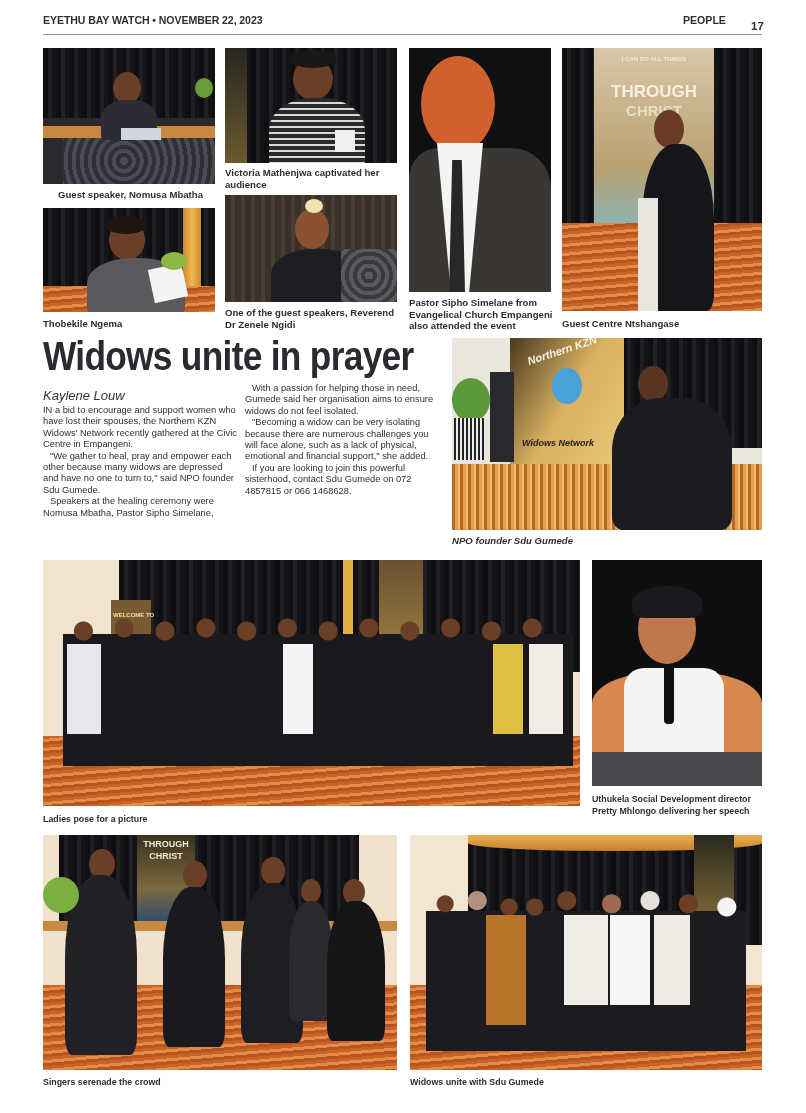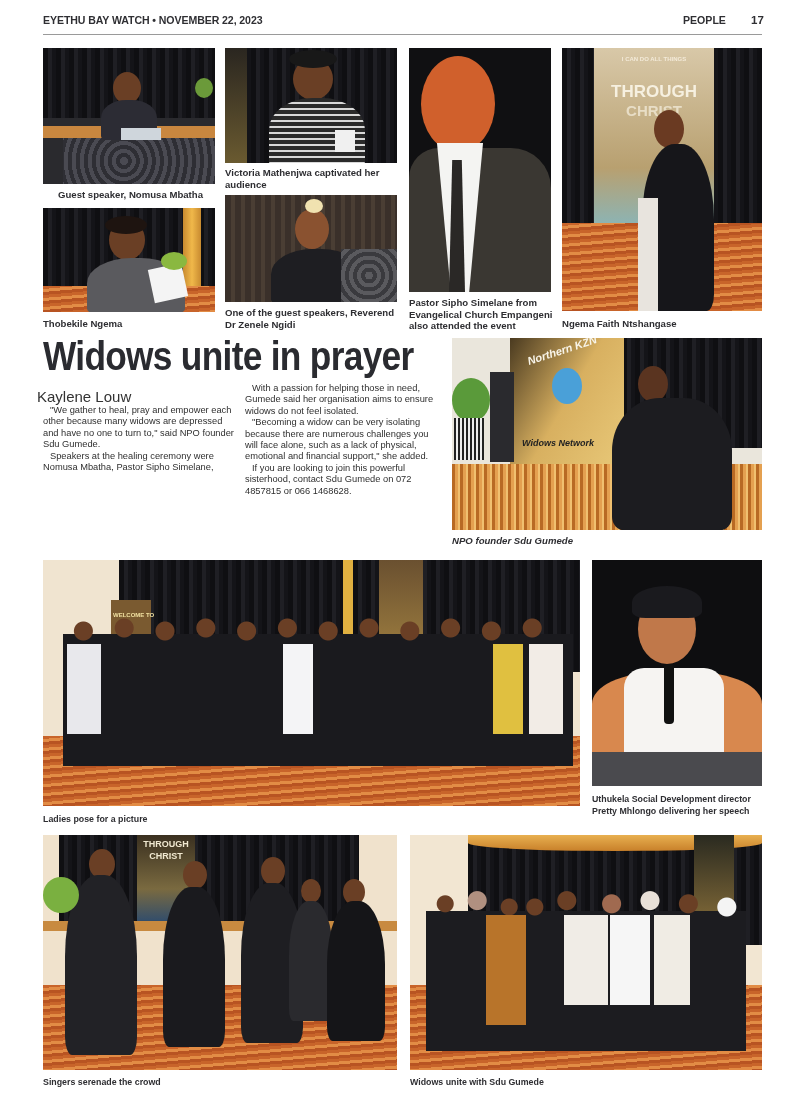--- a/index.html
+++ b/index.html
@@ -1,29 +1,29 @@
 <!DOCTYPE html>
 <html><head>
 <meta charset="utf-8">
 <style>
   html, body { margin: 0; padding: 0; background: #ffffff; }
   body { width: 806px; height: 1113px; position: relative; overflow: hidden;
          font-family: "Liberation Sans", sans-serif; color: #2b2b2e; }
   .abs { position: absolute; }
   .header-left { left: 43px; top: 14px; font-size: 11.5px; font-weight: bold; letter-spacing: -0.1px; color: #2f2f33; transform: scaleX(0.92); transform-origin: left; }
   .header-section { left: 683px; top: 14px; font-size: 11.5px; font-weight: bold; color: #2f2f33; transform: scaleX(0.92); transform-origin: left; }
-  .header-page { left: 751px; top: 14px; font-size: 11.5px; font-weight: bold; color: #2f2f33; }
+  .header-page { left: 751px; top: 20px; font-size: 11.5px; font-weight: bold; color: #2f2f33; }
   .header-rule { left: 43px; top: 34px; width: 719px; height: 1px; background: #9a9a9a; }
 
   .photo { position: absolute; overflow: hidden; }
   .caption { position: absolute; font-size: 9.6px; font-weight: bold; line-height: 11.5px; color: #2e2e32; }
   .caption.light { font-weight: bold; transform: scaleX(0.92); transform-origin: left; }
 
   .headline { left: 43px; top: 333px; font-size: 41px; font-weight: bold; letter-spacing: -0.8px; color: #2a2b30; transform: scaleX(0.86); transform-origin: left; white-space: nowrap; }
-  .byline { left: 37px; top: 388px; font-size: 15px; color: #333; }
+  .byline { left: 43px; top: 388px; font-size: 13px; color: #333; font-style: italic; }
   .body-col { position: absolute; font-size: 9.3px; line-height: 11.4px; color: #2f2f2f; }
   .body-col p { margin: 0; }
   .body-col p.indent { text-indent: 7px; }
 
   
   .curtain { background: repeating-linear-gradient(90deg, #0f0f12 0 5px, #1f1f24 5px 9px, #141418 9px 13px); }
   .stage { background: repeating-linear-gradient(175deg, #c8642a 0 3px, #e28c45 3px 6px, #b85422 6px 9px); }
   .person { position: absolute; border-radius: 45% 45% 10% 10%; }
   .head { position: absolute; border-radius: 50%; background: #7a4a2c; }
 </style>
@@ -66,21 +66,21 @@
 <div class="photo curtain" style="left:562px;top:48px;width:200px;height:263px;">
   <div class="abs" style="left:32px;top:0;width:120px;height:200px;background:linear-gradient(#d8c8a8,#b8a070 60%,#7abcd0);"></div>
   <div class="abs" style="left:32px;top:8px;width:120px;text-align:center;color:#f3ead8;font-size:6px;font-weight:bold;">I CAN DO ALL THINGS</div>
   <div class="abs" style="left:32px;top:34px;width:120px;text-align:center;color:#f6f0e0;font-size:17px;font-weight:bold;">THROUGH</div>
   <div class="abs" style="left:32px;top:54px;width:120px;text-align:center;color:#f6f0e0;font-size:15px;font-weight:bold;opacity:0.7;">CHRIST</div>
   <div class="abs stage" style="left:0;top:175px;width:200px;height:88px;"></div>
   <div class="head" style="left:92px;top:62px;width:30px;height:38px;background:#6a3a22;"></div>
   <div class="person" style="left:80px;top:96px;width:72px;height:167px;background:#16161a;"></div>
   <div class="abs" style="left:76px;top:150px;width:20px;height:113px;background:#e8e4de;"></div>
 </div>
-<div class="caption" style="left:562px;top:318px;width:200px;">Ngema Faith Ntshangase</div>
+<div class="caption" style="left:562px;top:318px;width:200px;">Guest Centre Ntshangase</div>
 
 <div class="photo curtain" style="left:43px;top:208px;width:172px;height:104px;">
   <div class="abs" style="left:140px;top:0;width:18px;height:104px;background:linear-gradient(90deg,#c88a30,#f0b84a,#c88a30);"></div>
   <div class="abs stage" style="left:0;top:78px;width:172px;height:26px;"></div>
   <div class="head" style="left:66px;top:12px;width:36px;height:40px;background:#6a3f25;"></div>
   <div class="abs" style="left:62px;top:8px;width:42px;height:18px;background:#1e1410;border-radius:50%;"></div>
   <div class="person" style="left:44px;top:50px;width:98px;height:56px;background:#5a5a5e;"></div>
   <div class="abs" style="left:108px;top:58px;width:34px;height:34px;background:#f4f4f4;transform:rotate(-12deg);"></div>
   <div class="abs" style="left:118px;top:44px;width:26px;height:18px;background:#8ab840;border-radius:50%;"></div>
 </div>
@@ -91,20 +91,21 @@
   <div class="abs" style="left:80px;top:4px;width:18px;height:14px;background:#f0e2b0;border-radius:50%;"></div>
   <div class="person" style="left:46px;top:54px;width:92px;height:56px;background:#1e1e22;"></div>
   <div class="abs" style="left:116px;top:54px;width:56px;height:53px;background:repeating-radial-gradient(circle at 50% 50%,#5a5a5e 0 4px,#3a3a3e 4px 8px);"></div>
 </div>
 <div class="caption" style="left:225px;top:307px;width:175px;">One of the guest speakers, Reverend Dr Zenele Ngidi</div>
 
 <div class="abs headline">Widows unite in prayer</div>
 <div class="abs byline">Kaylene Louw</div>
 
 <div class="body-col" style="left:43px;top:405px;width:196px;">
+  <p>IN a bid to encourage and support women who have lost their spouses, the Northern KZN Widows' Network recently gathered at the Civic Centre in Empangeni.</p>
   <p class="indent">"We gather to heal, pray and empower each other because many widows are depressed and have no one to turn to," said NPO founder Sdu Gumede.</p>
   <p class="indent">Speakers at the healing ceremony were Nomusa Mbatha, Pastor Sipho Simelane,</p>
 </div>
 
 <div class="body-col" style="left:245px;top:383px;width:198px;">
   <p class="indent">With a passion for helping those in need, Gumede said her organisation aims to ensure widows do not feel isolated.</p>
   <p class="indent">"Becoming a widow can be very isolating because there are numerous challenges you will face alone, such as a lack of physical, emotional and financial support," she added.</p>
   <p class="indent">If you are looking to join this powerful sisterhood, contact Sdu Gumede on 072 4857815 or 066 1468628.</p>
 </div>
 

